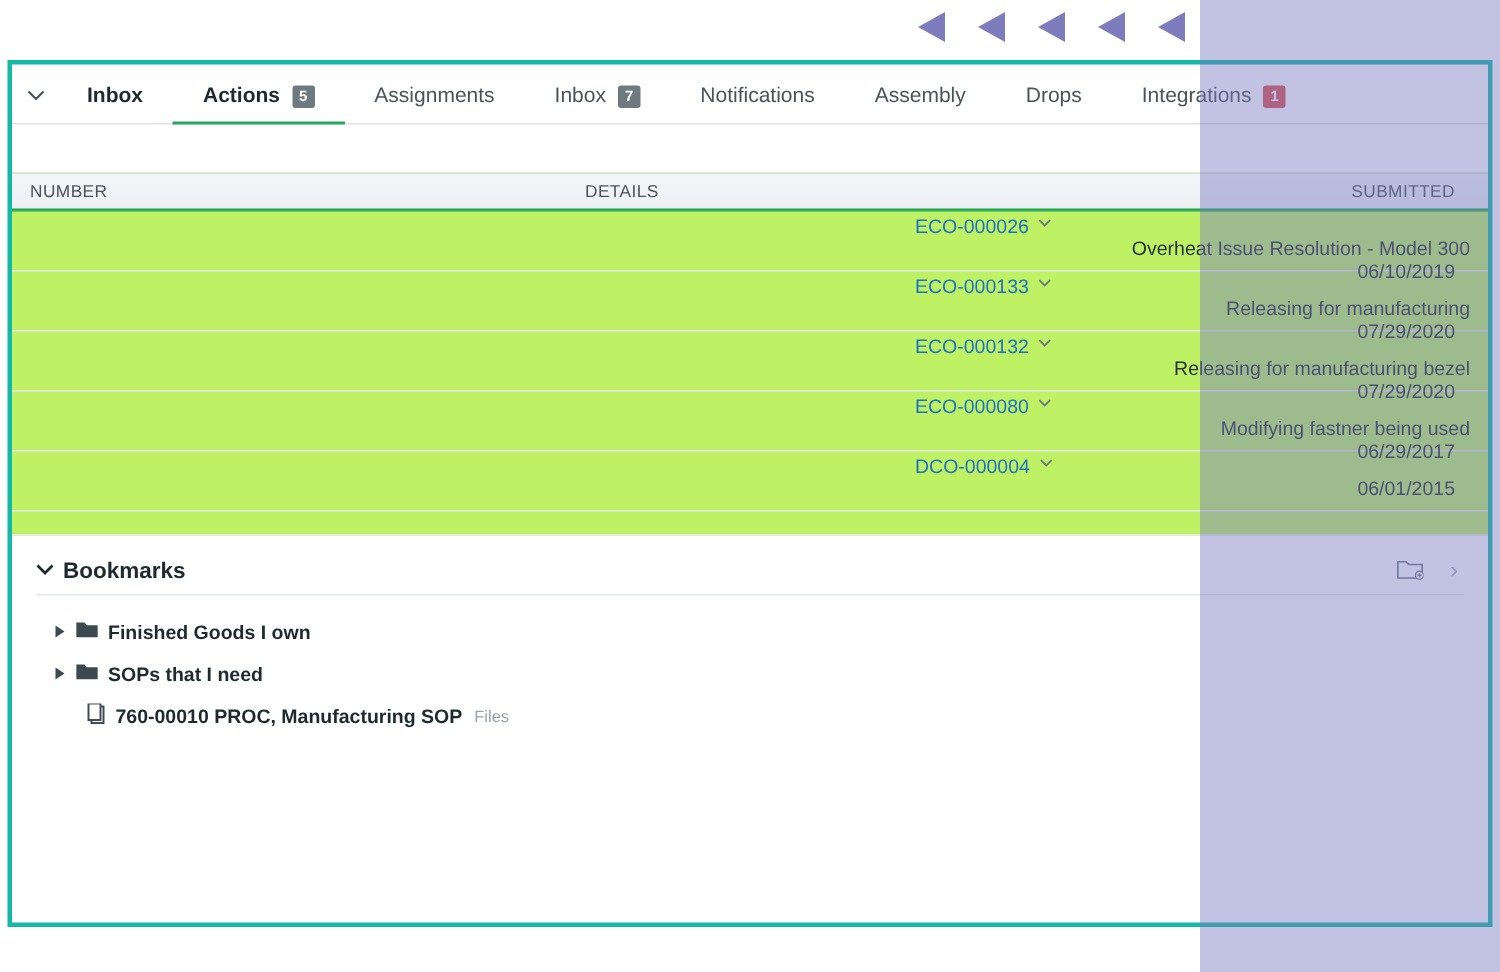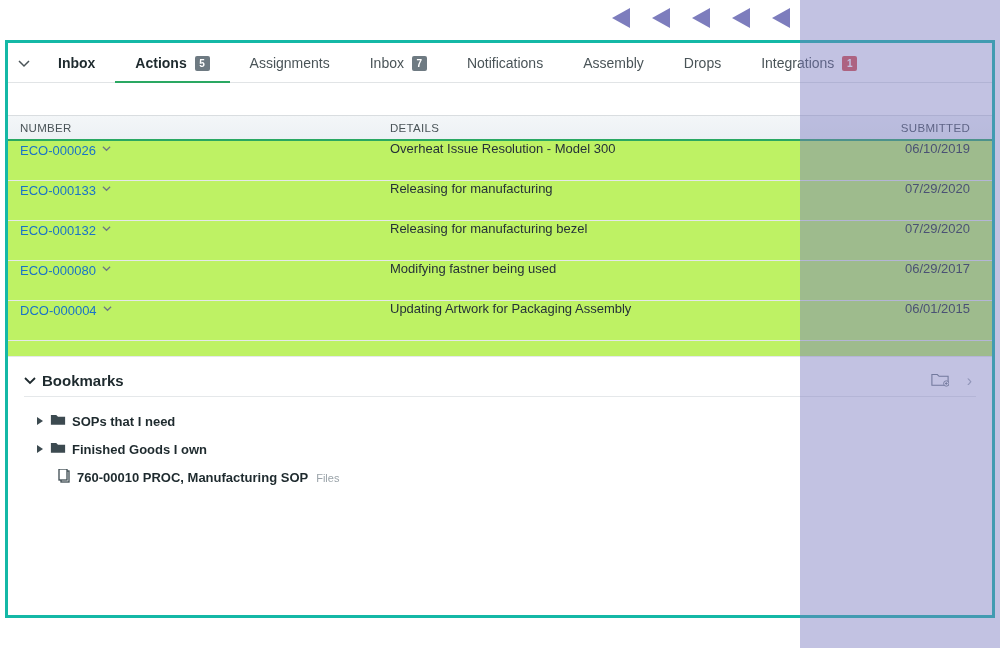--- a/index.html
+++ b/index.html
@@ -121,25 +121,26 @@
     color: #4a5458;
     height: 26px;
     align-items: center;
     padding: 0 12px;
   }
   .col-number { width: 370px; }
   .col-details { flex: 1; }
   .col-submitted { width: 110px; text-align: right; padding-right: 10px;}
   .trow {
     display: flex;
-    align-items: flex-start;
+    align-items: flex-end;
     height: 40px;
     padding: 0 12px;
     border-bottom: 1px solid #e5e8ea;
     font-size: 13px;
+    flex-direction: column;
   }
   .trow .num-link { color: #1a73c7; cursor: pointer; }
   .trow .expander {
     display: inline-block;
     margin-left: 6px;
     vertical-align: 2px;
   }
   .trow .expander svg { width: 9px; height: 9px; }
   .trow .details-text { color: #263238; }
   .trow .submitted-text { color: #263238; }
@@ -265,21 +266,20 @@
           <div class="col-number"><span class="num-link">ECO-000080</span><span class="expander"><svg viewBox="0 0 10 10">
                 <path d="M1 3 L5 7 L9 3" fill="none" stroke="#6e7a82" stroke-width="1.4"></path>
               </svg></span></div>
           <div class="col-details"><span class="details-text">Modifying fastner being used</span></div>
           <div class="col-submitted"><span class="submitted-text">06/29/2017</span></div>
         </div>
         <div class="trow">
           <div class="col-number"><span class="num-link">DCO-000004</span><span class="expander"><svg viewBox="0 0 10 10">
                 <path d="M1 3 L5 7 L9 3" fill="none" stroke="#6e7a82" stroke-width="1.4"></path>
               </svg></span></div>
-          <div class="col-details"><span class="details-text">Updating Artwork for Packaging Assembly</span></div>
           <div class="col-submitted"><span class="submitted-text">06/01/2015</span></div>
         </div>
       </div>
     <div class="table-spacer"></div>
   </div>
 
   <div class="bookmarks">
     <div class="bookmarks-header">
       <div class="left">
         <span>
@@ -301,30 +301,30 @@
       </div>
     </div>
     <div class="bm-list" id="bmlist">
         <div class="bm-item">
           <span class="tree-caret"><svg viewBox="0 0 8 10">
               <path d="M1 1 L7 5 L1 9 z" fill="#3c4a50"></path>
             </svg></span>
           <span class="folder-icon"><svg viewBox="0 0 18 14">
               <path d="M1 2 h6 l2 2 h8 v9 h-16 z" fill="#3c4a50"></path>
             </svg></span>
-          <span class="label">SOPs that I need</span>
+          <span class="label">Finished Goods I own</span>
         </div>
         <div class="bm-item">
           <span class="tree-caret"><svg viewBox="0 0 8 10">
               <path d="M1 1 L7 5 L1 9 z" fill="#3c4a50"></path>
             </svg></span>
           <span class="folder-icon"><svg viewBox="0 0 18 14">
               <path d="M1 2 h6 l2 2 h8 v9 h-16 z" fill="#3c4a50"></path>
             </svg></span>
-          <span class="label">Finished Goods I own</span>
+          <span class="label">SOPs that I need</span>
         </div>
         <div class="bm-item indent">
           <span class="doc-icon"><svg viewBox="0 0 13 14">
               <rect x="3" y="2" width="8" height="11" fill="none" stroke="#3c4a50" stroke-width="1.3"></rect>
               <rect x="1" y="0" width="8" height="11" fill="#fff" stroke="#3c4a50" stroke-width="1.3"></rect>
             </svg></span>
           <span class="label">760-00010 PROC, Manufacturing SOP</span>
           <span class="suffix">Files</span>
         </div>
       </div>

